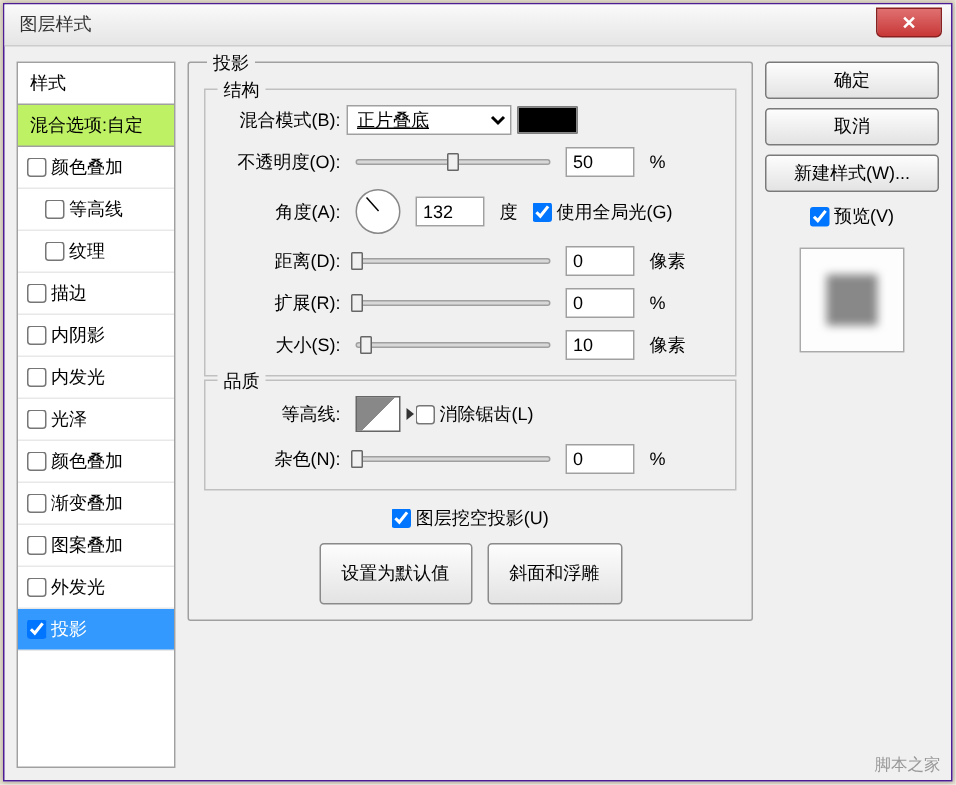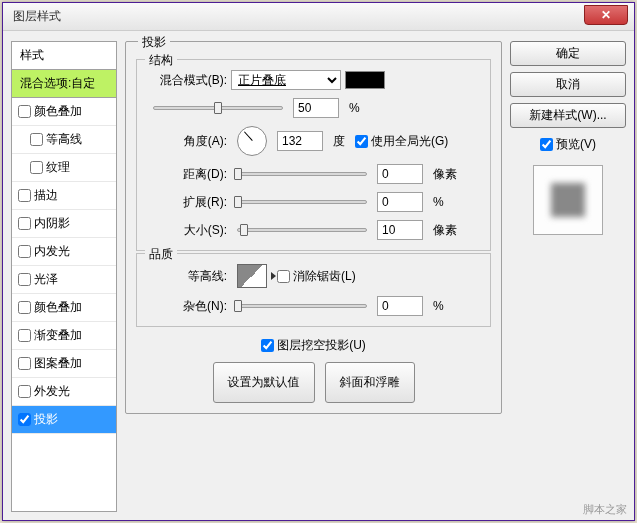--- a/index.html
+++ b/index.html
@@ -125,20 +125,21 @@
             <span class="row-label">混合模式(B):</span>
             <div class="select-wrap">
               <select>
                 <option>正片叠底</option>
               </select>
               <div class="color-swatch"></div>
             </div>
           </div>
 
           <div class="row">
+            <span class="row-label">不透明度(O):</span>
             <div class="slider-track">
                 <div class="slider-thumb" style="left:50%"></div>
               </div>
             <input class="num-input" value="50" style="">
             <span class="unit">%</span>
           </div>
 
           <div class="row">
             <span class="row-label">角度(A):</span>
             <div class="angle-dial">

